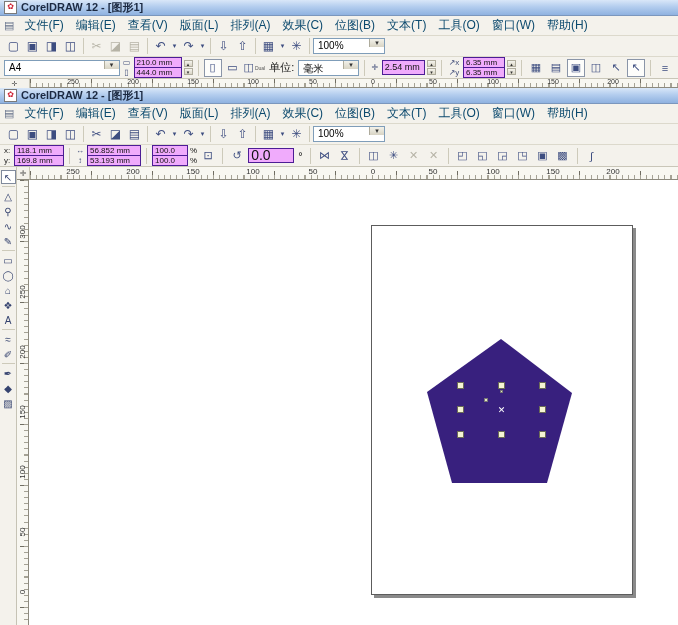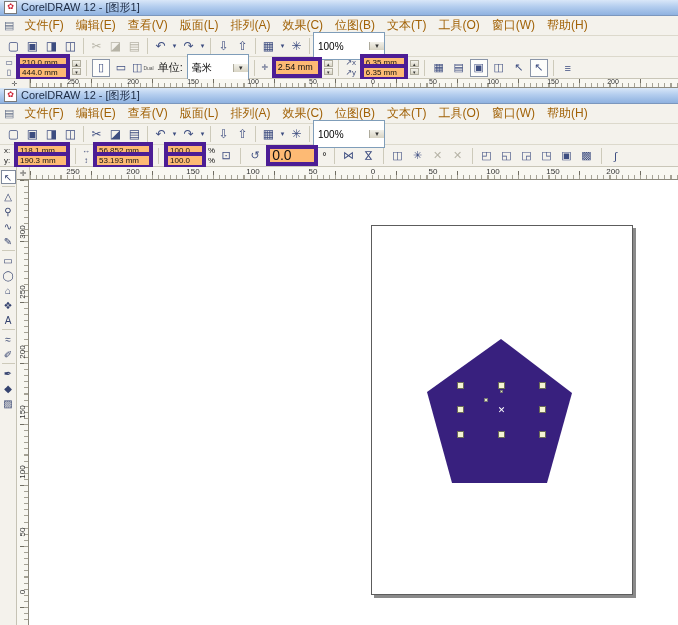--- a/index.html
+++ b/index.html
@@ -7,47 +7,47 @@
        font-family:"Liberation Sans",sans-serif;background:#fff;
        -webkit-font-smoothing:antialiased}
   .win{position:absolute;left:0;width:678px;background:#f4f2ec}
   #outer-window{top:0;height:88px}
   #inner-window{top:88px;height:537px}
 
   .titlebar{height:16px;background:linear-gradient(180deg,#d9e7f8 0%,#b3cdee 45%,#8fb2e0 100%);
     display:flex;align-items:center;gap:4px;padding:0 4px;border-bottom:1px solid #7b97bd;box-sizing:border-box}
   .app-icon{width:11px;height:11px;background:#fff;border:1px solid #7a7a7a;font-size:8px;line-height:10px;
     color:#c23;text-align:center;overflow:hidden}
-  .title-text{font-size:11px;font-weight:normal;color:#1c2a42;white-space:nowrap}
+  .title-text{font-size:11px;font-weight:bold;color:#1c2a42;white-space:nowrap}
 
   .menubar{height:20px;background:#f4f2ec;display:flex;align-items:center;padding:0 3px;
     border-bottom:1px solid #dcd9cc;box-sizing:border-box}
   .child-icon{font-size:11px;color:#67738c;padding:0 4px 0 1px}
-  .menu-item{font-size:12px;color:#a16207;padding:8px 6px;white-space:nowrap}
+  .menu-item{font-size:12px;color:#0c4a6e;padding:8px 6px;white-space:nowrap}
 
   .toolbar{height:21px;background:#f4f2ec;display:flex;align-items:center;padding:0 4px;
     border-bottom:1px solid #dcd9cc;box-sizing:border-box}
   .tbtn{min-width:19px;height:18px;display:flex;align-items:center;justify-content:center;
     font-size:12px;color:#3d4d80;cursor:default}
   .tbtn.dis{color:#b6b3a6}
   .dd{min-width:9px;height:18px;display:flex;align-items:center;justify-content:center;font-size:7px;color:#3d4d80}
   .sep{width:1px;height:16px;background:#cdcaba;margin:0 3px;flex:none}
 
-  .combo{display:flex;align-items:center;border:1px solid #7f9db9;background:#fff;height:28px;box-sizing:border-box}
+  .combo{display:flex;align-items:flex-start;border:1px solid #7f9db9;background:#fff;height:16px;box-sizing:border-box}
   .combo .val{font-size:10px;padding:1px 4px;white-space:nowrap;display:flex;align-items:center}
   .combo .cbtn{width:14px;background:linear-gradient(180deg,#f2f1ea,#d8d4c4);border-left:1px solid #aeab9c;
     display:flex;align-items:center;justify-content:center;font-size:7px;color:#333}
 
   .propbar{height:22px;background:#f4f2ec;display:flex;align-items:center;padding:0 4px;
     border-bottom:1px solid #c9c6b8;box-sizing:border-box;gap:2px}
   .stack2{display:flex;flex-direction:column;justify-content:center;gap:1px}
   .mrow{display:flex;align-items:center;gap:2px;height:9px}
   .micon{font-size:8px;color:#44507c;width:10px;text-align:center}
   .mlabel{font-size:8px;color:#222;width:8px}
-  .mval{font-size:8px;color:#111;background:#fdba74;border:4px solid #4c1d95;padding:0 2px;height:9px;
+  .mval{font-size:8px;color:#111;background:#f0abfc;border:1px solid #4c1d95;padding:0 2px;height:9px;
     line-height:9px;white-space:nowrap}
   .mtext{font-size:8px;color:#111;white-space:nowrap}
   .spin{display:flex;flex-direction:column;justify-content:center;gap:1px}
   .spin span{width:9px;height:7px;font-size:5px;line-height:7px;text-align:center;color:#333;
     background:linear-gradient(180deg,#f5f4ee,#d9d5c6);border:1px solid #b0ad9e;box-sizing:border-box}
   .pbtn{min-width:18px;height:18px;display:flex;align-items:center;justify-content:center;
     font-size:11px;color:#3d4d80;flex:none}
   .pbtn.sel{background:#fdfdfb;border:1px solid #8a95a8;box-sizing:border-box}
   .pbtn.dis{color:#b6b3a6}
   .pbtn .sub{font-size:5px;color:#555;margin-left:1px}
@@ -135,20 +135,24 @@
     <span class="tbtn">▦</span>
     <span class="dd">▾</span>
     <span class="tbtn">✳</span>
     <span class="sep"></span>
     <span class="combo" style="width:72px">
       <span class="val" style="flex:1">100%</span>
       <span class="cbtn">▾</span>
     </span>
   </div>
   <div class="propbar">
+    <span class="combo" style="width:118px">
+      <span class="val" style="flex:1">A4</span>
+      <span class="cbtn">▾</span>
+    </span>
     <span class="stack2">
       <span class="mrow">
         <span class="micon">▭</span>
         <span class="mval" style="width:42px">210.0 mm</span>
       </span>
       <span class="mrow">
         <span class="micon">▯</span>
         <span class="mval" style="width:42px">444.0 mm</span>
       </span>
     </span>
@@ -264,21 +268,21 @@
     </span>
   </div>
   <div class="propbar">
     <span class="stack2">
       <span class="mrow">
         <span class="mlabel">x:</span>
         <span class="mval" style="width:44px">118.1 mm</span>
       </span>
       <span class="mrow">
         <span class="mlabel">y:</span>
-        <span class="mval" style="width:44px">190.3 mm</span>
+        <span class="mval" style="width:44px">169.8 mm</span>
       </span>
     </span>
     <span class="sep"></span>
     <span class="stack2">
       <span class="mrow">
         <span class="micon">↔</span>
         <span class="mval" style="width:48px">56.852 mm</span>
       </span>
       <span class="mrow">
         <span class="micon">↕</span>

